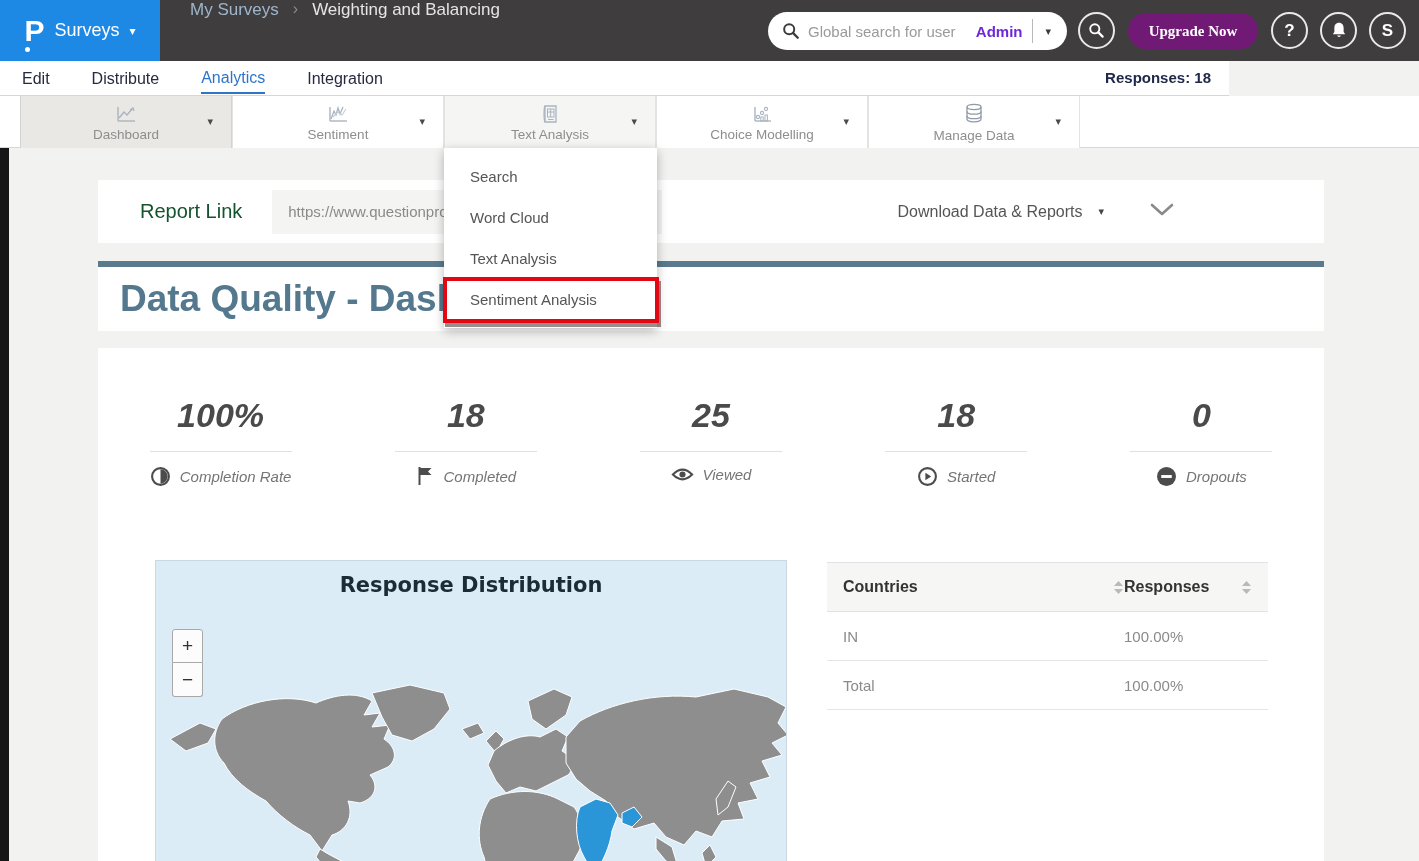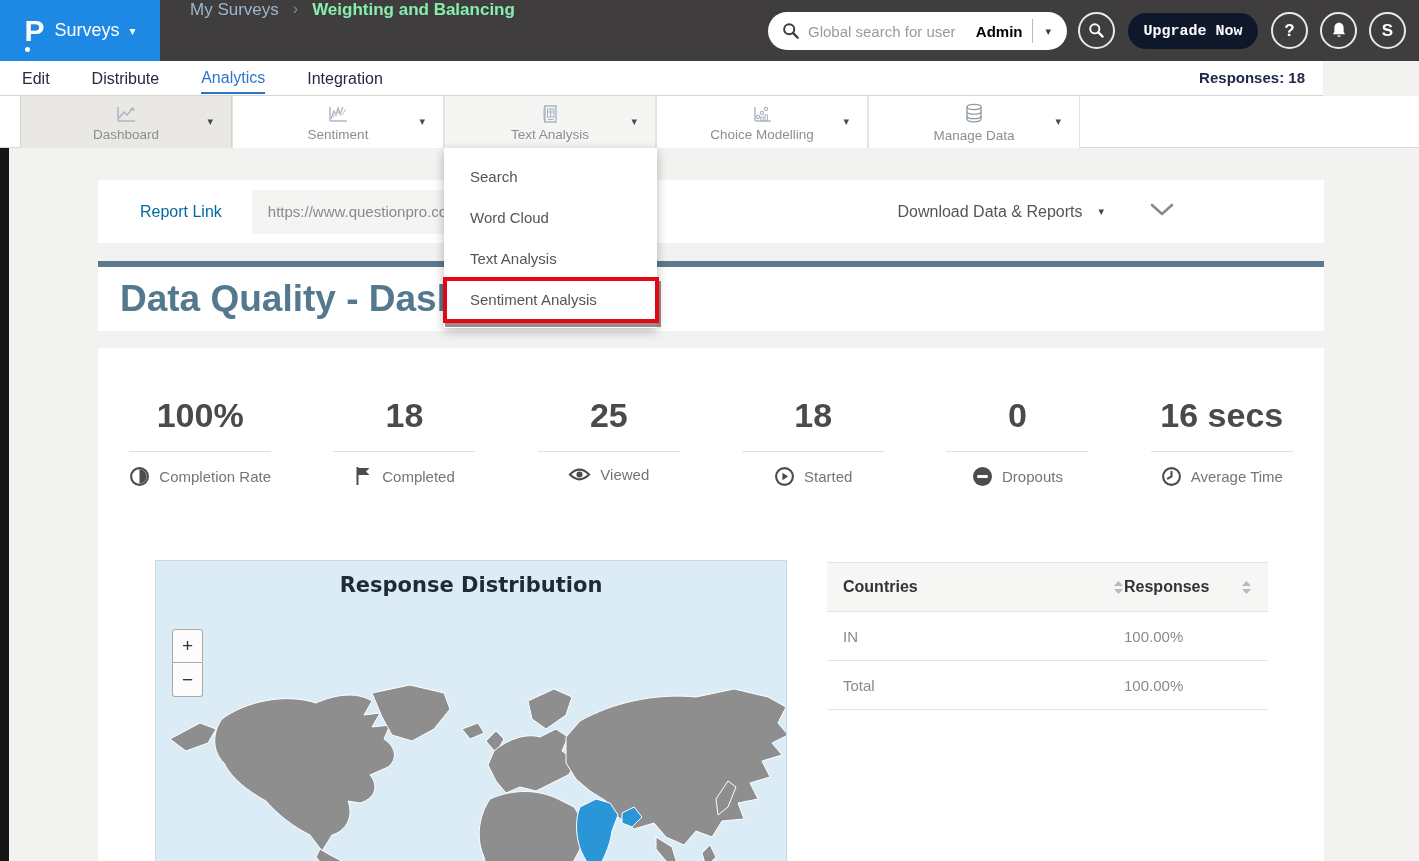--- a/index.html
+++ b/index.html
@@ -10,32 +10,32 @@
   
   .topbar { left:0; top:0; width:1419px; height:61px; background:#403d3e; z-index:40; }
   .logo-block { left:0; top:0; width:160px; height:61px; background:#1e88e5; display:flex; align-items:center; justify-content:center; gap:10px; cursor:pointer; }
   .logo-p { color:#fff; font-size:30px; font-weight:bold; position:relative; line-height:1; }
   .logo-p .dot { position:absolute; left:1px; bottom:-6px; width:5px; height:5px; background:#fff; border-radius:50%; }
   .logo-product { color:#fff; font-size:18px; }
   .logo-caret { color:#fff; font-size:12px; }
   .breadcrumb { left:190px; top:0; height:61px; display:flex; gap:14px; }
   .bc-parent { color:#9db6cb; font-size:17px; cursor:pointer; }
   .bc-sep { color:#8b8b8b; font-size:16px; }
-  .bc-current { color:#86efac; font-size:17px;font-weight:bold; }
+  .bc-current { color:#e5e5e5; font-size:17px; }
   .search-pill { left:768px; top:12px; width:299px; height:38px; background:#fff; border-radius:19px; display:flex; align-items:center; padding:0 12px 0 14px; }
   .search-pill input { border:none; outline:none; flex:1; font-size:15px; color:#8b5cf6; font-family:"Liberation Sans",sans-serif; background:transparent; min-width:0; }
   .search-pill input::placeholder { color:#9a9a9a; }
-  .pill-scope { font-size:15px; color:#000000; font-weight:bold; padding:0 10px 0 6px; }
+  .pill-scope { font-size:15px; color:#6d28d9; font-weight:bold; padding:0 10px 0 6px; }
   .pill-divider { width:1px; height:24px; background:#b9b9b9; }
   .pill-caret { color:#3a3a3a; font-size:11px; padding:0 4px 0 12px; cursor:pointer; }
   .circle-btn { width:37px; height:37px; border:2px solid #e9e9e9; border-radius:50%; display:flex; align-items:center; justify-content:center; color:#fff; font-size:17px; font-weight:bold; top:12px; cursor:pointer; background:transparent; }
-  .upgrade-btn { left:1128px; top:13px; width:130px; height:36px; background:#0f172a; border:none; border-radius:18px; color:#fff; font-size:15px; font-weight:bold; font-family:Liberation Mono, monospace; cursor:pointer; }
-
-  
-  .subnav { left:0; top:61px; width:1323px; height:35px; background:#fff; border-bottom:1px solid #d6d6d6; display:flex; align-items:center; z-index:35; }
+  .upgrade-btn { left:1128px; top:13px; width:130px; height:36px; background:#701a75; border:none; border-radius:18px; color:#fff; font-size:15px; font-weight:bold; font-family:Liberation Serif, serif; cursor:pointer; }
+
+  
+  .subnav { left:0; top:61px; width:1229px; height:35px; background:#fff; border-bottom:1px solid #d6d6d6; display:flex; align-items:center; z-index:35; }
   .nav-item { font-size:16px; color:#262a40; margin-left:22px; padding:6px 0 5px; cursor:pointer; }
   .nav-item + .nav-item { margin-left:42px; }
   .nav-item.active { color:#2e75c9; border-bottom:2px solid #2e75c9; }
   .responses { position:absolute; right:18px; top:8px; font-size:15px; color:#20294a; font-weight:bold; }
 
   
   .toolbar { left:0; top:96px; width:1419px; height:52px; background:#fff; border-bottom:1px solid #d8d8d8; z-index:30; }
   .tool-tab { position:absolute; top:0; width:212px; height:52px; border-left:1px solid #e3e3e1; border-right:1px solid #e3e3e1; display:flex; flex-direction:column; align-items:center; justify-content:center; cursor:pointer; background:#fff; }
   .tool-tab.selected { background:#e9e8e5; border-color:#d3d3d1; }
   .tool-tab.open { background:#f5f5f4; }
@@ -45,34 +45,34 @@
 
   
   .dropdown { left:444px; top:148px; width:213px; background:#fff; box-shadow:0 3px 10px rgba(0,0,0,0.28); z-index:60; padding:8px 0; }
   .dd-item { height:41px; display:flex; align-items:center; padding-left:26px; font-size:15px; color:#555; cursor:pointer; }
   .annotation-box { left:443px; top:277px; width:216px; height:46px; border:4px solid #e30613; box-shadow:2px 4px 0 rgba(30,0,0,0.45); z-index:70; pointer-events:none; }
 
   .left-strip { left:0; top:96px; width:9px; height:765px; background:#161616; z-index:20; }
 
   
   .report-card { left:98px; top:180px; width:1226px; height:63px; background:#fff; display:flex; align-items:center; }
-  .report-label { font-size:16px; color:#0369a1; margin-left:42px; }
+  .report-label { font-size:20px; color:#14532d; margin-left:42px; }
   .report-input { margin-left:30px; width:390px; height:44px; background:#f4f4f3; border:none; outline:none; padding:0 16px; font-size:15px; color:#8a8a8a; font-family:"Liberation Sans",sans-serif; }
   .download-group { position:absolute; right:220px; display:flex; align-items:center; gap:16px; cursor:pointer; }
   .download-label { font-size:16px; color:#555; }
   .download-caret { color:#444; font-size:11px; }
   .collapse-chevron { position:absolute; right:150px; cursor:pointer; }
 
   .title-card { left:98px; top:261px; width:1226px; height:70px; background:#fff; border-top:6px solid #5b7a8e; display:flex; align-items:center; z-index:5; }
   .page-title { font-size:37px; color:#54798f; margin-left:22px; white-space:nowrap; }
 
   .main-card { left:98px; top:348px; width:1226px; height:560px; background:#fff; }
 
   
-  .stats-row { position:absolute; left:0; top:48px; width:1226px; display:flex; }
+  .stats-row { position:absolute; left:0; top:48px; width:1226px; display:flex;font-style:italic; }
   .stat { flex:1; display:flex; flex-direction:column; align-items:center; }
   .stat-value { font-size:34px; font-weight:bold; color:#4a4a4a; }
   .stat-divider { width:142px; height:1px; background:#e0e0e0; margin:16px 0 14px; }
   .stat-meta { display:flex; align-items:center; gap:9px; }
   .stat-label { font-size:15px; color:#757575; }
 
   
   .map-panel { position:absolute; left:57px; top:212px; width:632px; height:348px; background:#dbecf7; border:1px solid #c9d8e2; overflow:hidden; }
   .map-title { text-align:center; margin-top:12px; font-family:"DejaVu Sans",sans-serif; font-weight:bold; font-size:21px; color:#1c2b36; }
   .zoomctl { position:absolute; left:16px; top:68px; width:31px; }
@@ -283,31 +283,20 @@
       <span class="stat-value">0</span>
       <span class="stat-divider"></span>
       <span class="stat-meta">
         <svg width="21" height="21" viewBox="0 0 20 20">
             <circle cx="10" cy="10" r="9" fill="#4c4c4c"></circle>
             <rect x="5" y="8.6" width="10" height="2.8" fill="#fff"></rect>
           </svg>
         <span class="stat-label">Dropouts</span>
       </span>
     </div>
-    <div class="stat">
-      <span class="stat-value">16 secs</span>
-      <span class="stat-divider"></span>
-      <span class="stat-meta">
-        <svg width="21" height="21" viewBox="0 0 20 20">
-            <circle cx="10" cy="10" r="8" fill="none" stroke="#4c4c4c" stroke-width="2"></circle>
-            <path d="M10 5.5 L10 10 L6.5 12" fill="none" stroke="#4c4c4c" stroke-width="2" stroke-linecap="round"></path>
-          </svg>
-        <span class="stat-label">Average Time</span>
-      </span>
-    </div>
   </div>
 
   <div class="map-panel">
     <div class="map-title">Response Distribution</div>
     <svg class="world-svg" width="632" height="348" viewBox="0 0 632 348">
 
       <path d="M14 178 L44 162 L60 168 L52 182 L30 190 Z" fill="#8e8e8e" stroke="#ffffff" stroke-width="1"></path>
 
       <path d="M66 158 C90 140 130 132 160 142 C178 134 200 130 216 140 L208 154 L224 152 L216 166 L234 164 L228 178 C240 186 242 198 232 206 L214 214 C224 226 218 238 204 242 L192 240 C198 256 190 270 176 274 L166 290 L154 274 C138 266 122 254 110 240 C92 230 76 218 68 202 C56 190 56 172 66 158 Z" fill="#8e8e8e" stroke="#ffffff" stroke-width="1"></path>
 

